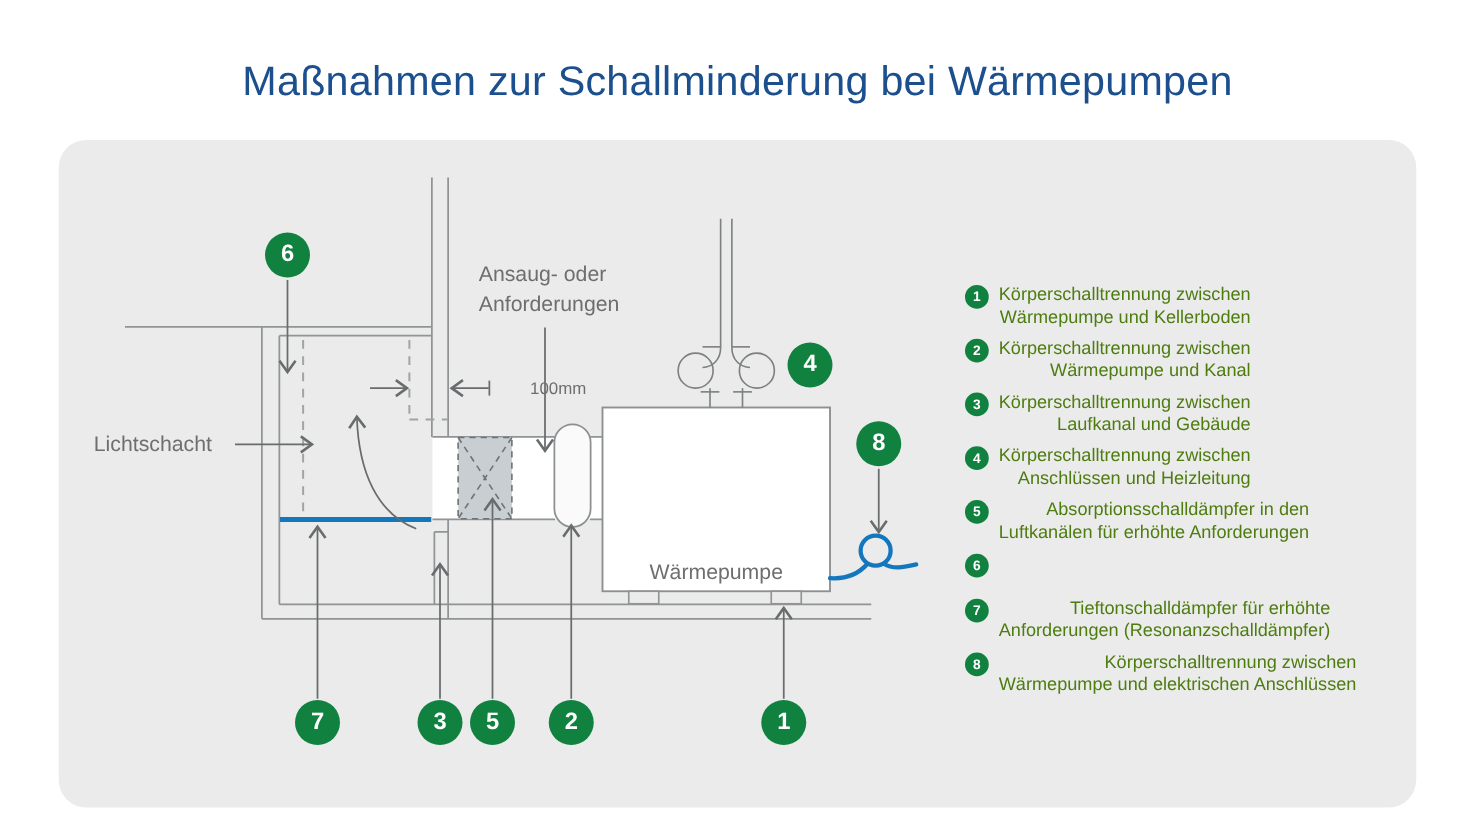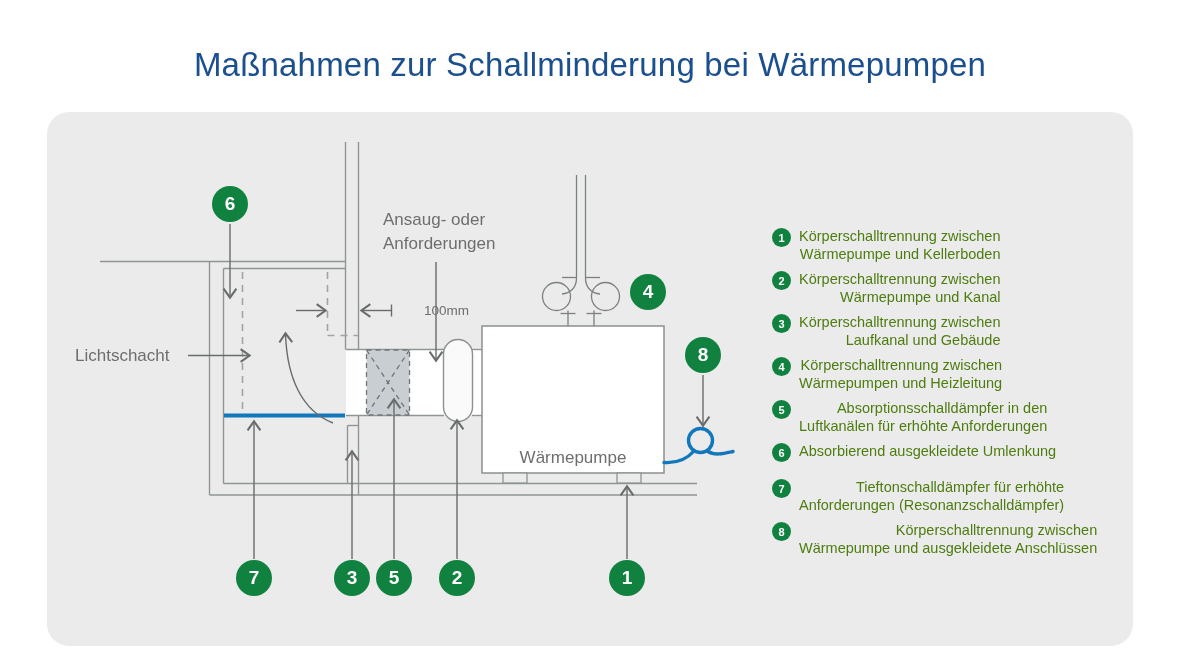--- a/index.html
+++ b/index.html
@@ -198,44 +198,40 @@
     <div class="leg-badge">3</div>
     <div class="leg-text">
       <span>Körperschalltrennung zwischen</span>
       <span>Laufkanal und Gebäude</span>
     </div>
   </div>
   <div class="leg-item">
     <div class="leg-badge">4</div>
     <div class="leg-text">
       <span>Körperschalltrennung zwischen</span>
-      <span>Wärmepumpen und Heizleitung</span>
+      <span>Anschlüssen und Heizleitung</span>
     </div>
   </div>
   <div class="leg-item">
     <div class="leg-badge">5</div>
     <div class="leg-text">
       <span>Absorptionsschalldämpfer in den</span>
       <span>Luftkanälen für erhöhte Anforderungen</span>
     </div>
   </div>
   <div class="leg-item single">
     <div class="leg-badge">6</div>
-    <div class="leg-text">
-      <span>Absorbierend ausgekleidete Umlenkung</span>
-
-    </div>
   </div>
   <div class="leg-item">
     <div class="leg-badge">7</div>
     <div class="leg-text">
       <span>Tieftonschalldämpfer für erhöhte</span>
       <span>Anforderungen (Resonanzschalldämpfer)</span>
     </div>
   </div>
   <div class="leg-item">
     <div class="leg-badge">8</div>
     <div class="leg-text">
       <span>Körperschalltrennung zwischen</span>
-      <span>Wärmepumpe und ausgekleidete Anschlüssen</span>
+      <span>Wärmepumpe und elektrischen Anschlüssen</span>
     </div>
   </div>
 </div>
 
 </body></html>

